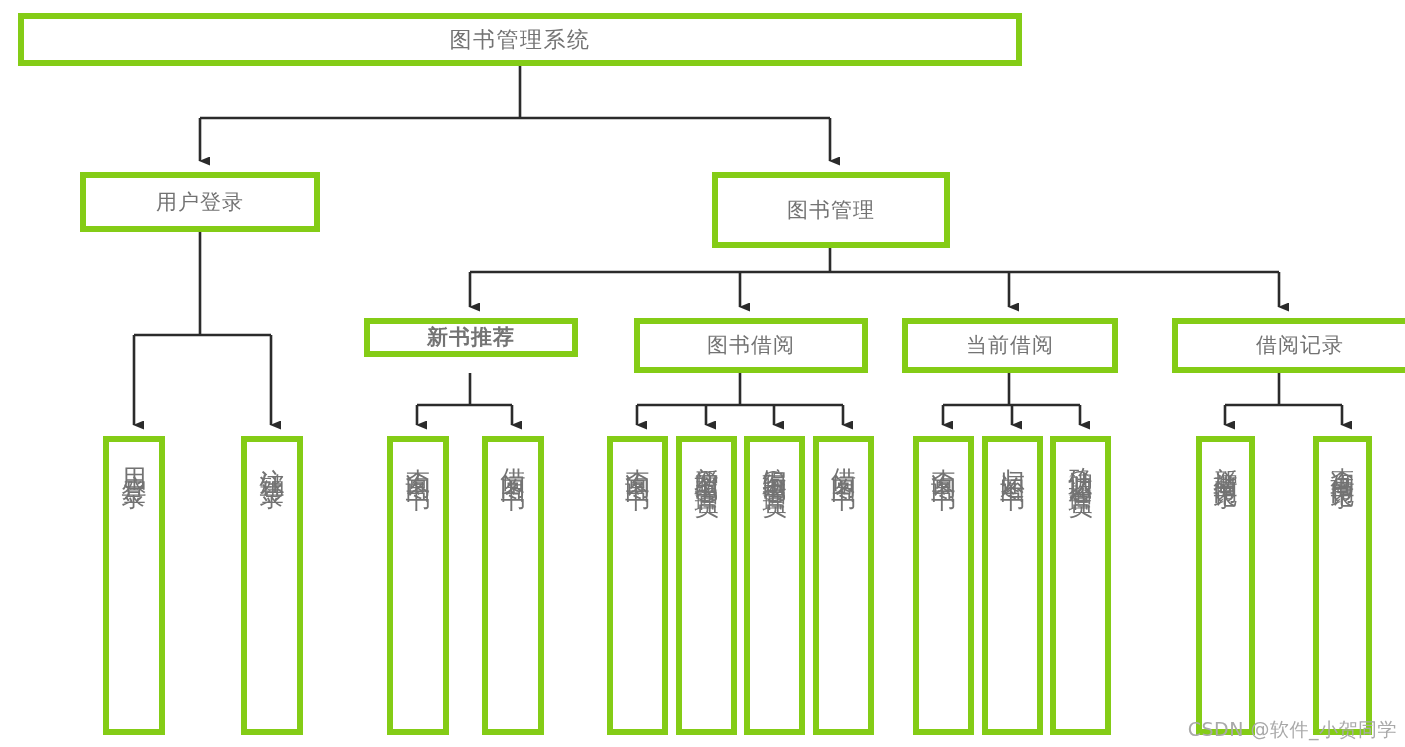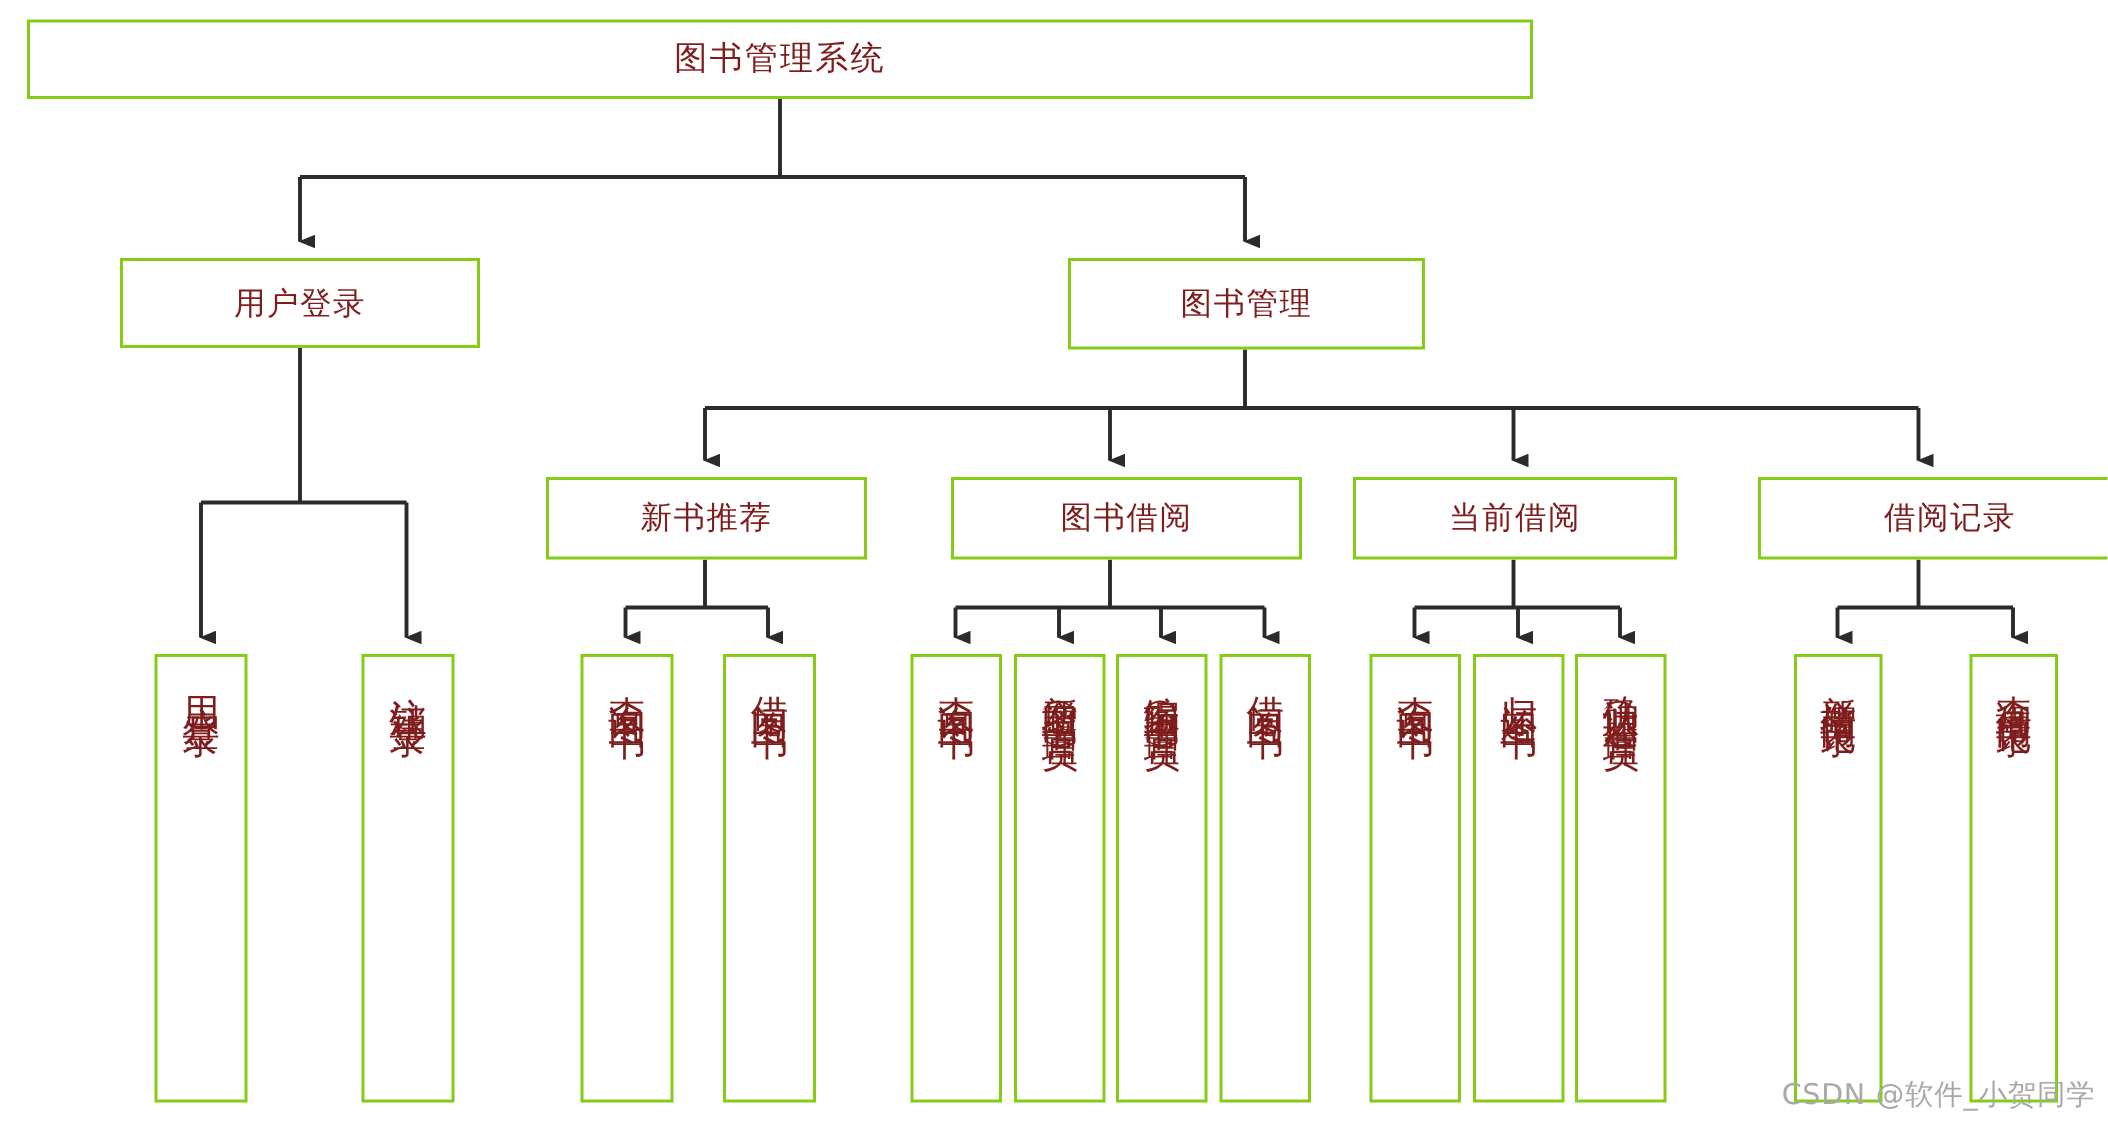--- a/index.html
+++ b/index.html
@@ -10,25 +10,25 @@
     font-family:"DejaVu Sans","Liberation Sans",sans-serif;
     overflow:hidden;
   }
   #canvas{position:relative;width:1405px;height:747px;}
   svg.lines{position:absolute;left:0;top:0;width:1405px;height:747px;}
 
   .node{
     position:absolute;
     box-sizing:border-box;
     background:#ffffff;
-    border:2px solid #84cc16;
+    border:6px solid #84cc16;
     display:flex;
     align-items:center;
     justify-content:center;
-    color:#7f1d1d;
+    color:#737373;
   }
   .node .lbl{
     display:block;
     text-align:center;
     line-height:1.15;
     white-space:nowrap;
   }
   
   .h-node .lbl{font-size:21px;letter-spacing:1px;}
   .root .lbl{font-size:22px;letter-spacing:1.5px;}
@@ -113,25 +113,25 @@
     </g>
   </svg>
 
   <div class="node h-node root" style="left:18px;top:13px;width:1004px;height:53px;">
     <span class="lbl">图书管理系统</span>
   </div>
 
   <div class="node h-node" style="left:80px;top:172px;width:240px;height:60px;">
     <span class="lbl">用户登录</span>
   </div>
-  <div class="node h-node" style="left:712px;top:172px;width:238px;height:61px;">
+  <div class="node h-node" style="left:712px;top:172px;width:238px;height:76px;">
     <span class="lbl">图书管理</span>
   </div>
 
-  <div class="node h-node" style="left:364px;top:318px;width:214px;height:55px;">
+  <div class="node h-node" style="left:364px;top:318px;width:214px;height:39px;font-weight:bold;">
     <span class="lbl">新书推荐</span>
   </div>
   <div class="node h-node" style="left:634px;top:318px;width:234px;height:55px;">
     <span class="lbl">图书借阅</span>
   </div>
   <div class="node h-node" style="left:902px;top:318px;width:216px;height:55px;">
     <span class="lbl">当前借阅</span>
   </div>
   <div class="node h-node" style="left:1172px;top:318px;width:256px;height:55px;">
     <span class="lbl">借阅记录</span>

